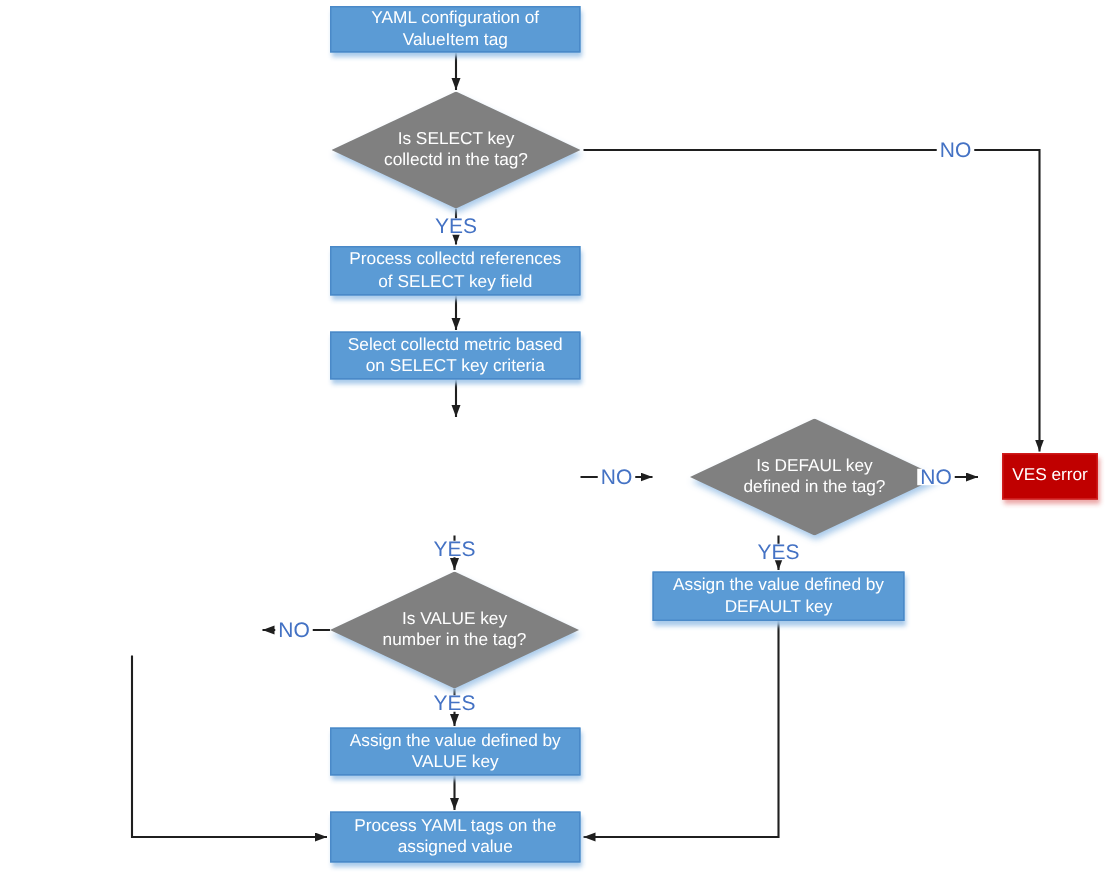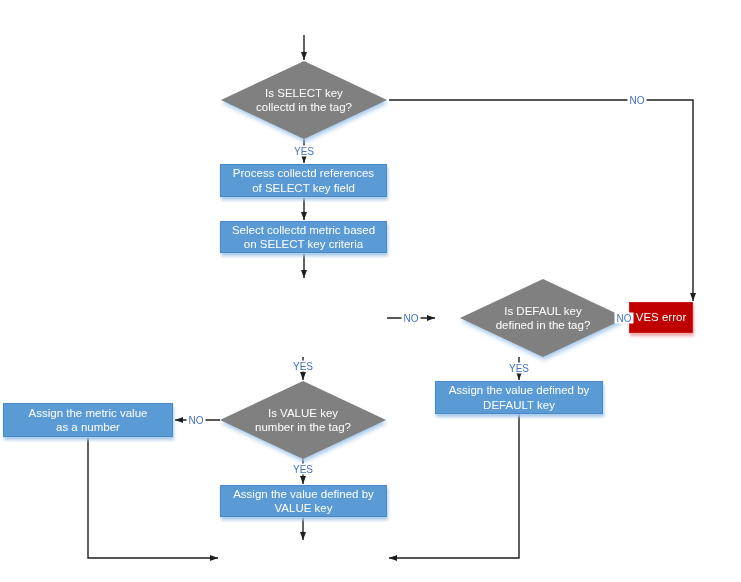--- a/index.html
+++ b/index.html
@@ -37,21 +37,21 @@
     position:absolute;left:0;top:0;width:100%;height:100%;
     background:var(--decision-fill);
     clip-path:polygon(50% 0%,100% 50%,50% 100%,0% 50%);
   }
   .diamond-text{
     position:absolute;left:0;top:0;width:100%;height:100%;
     display:flex;align-items:center;justify-content:center;text-align:center;
   }
   .edge-label{
     position:absolute;z-index:2;transform:translate(-50%,-50%);
-    font-size:10px;line-height:11px;color:var(--label-color);
+    font-size:14px;line-height:11px;color:var(--label-color);
     background:#ffffff;padding:0 2px;
   }
 </style>
 </head>
 <body>
 
 <div class="canvas">
 
   <svg class="connectors" width="741" height="582">
     <defs>
@@ -70,48 +70,52 @@
       <path d="M602,318 L652,318" marker-end="url(#arrow)"></path>
       <path d="M519,357 L519,380" marker-end="url(#arrow)"></path>
       <path d="M519,414 V558 H389" marker-end="url(#arrow)"></path>
       <path d="M220,420 L175,420" marker-end="url(#arrow)"></path>
       <path d="M303,459 L303,484" marker-end="url(#arrow)"></path>
       <path d="M303,517 L303,540" marker-end="url(#arrow)"></path>
       <path d="M88,437 V558 H218" marker-end="url(#arrow)"></path>
     </g>
   </svg>
 
+  <div class="node process" style="left:220px;top:4px;width:167px;height:31px">
+    <span class="node-text">YAML configuration of
+ValueItem tag</span>
+  </div>
 
   <div class="node process" style="left:220px;top:221px;width:167px;height:32px">
     <span class="node-text">Select collectd metric based
 on SELECT key criteria</span>
   </div>
 
   <div class="node process" style="left:220px;top:164px;width:167px;height:33px">
     <span class="node-text">Process collectd references
 of SELECT key field</span>
   </div>
 
   <div class="node process" style="left:435px;top:381px;width:168px;height:33px">
     <span class="node-text">Assign the value defined by
 DEFAULT key</span>
   </div>
 
-  <div class="node process" style="left:3px;top:403px;width:170px;height:34px">
-    <span class="node-text">Assign the metric value
-as a number</span>
-  </div>
 
   <div class="node process" style="left:220px;top:485px;width:167px;height:32px">
     <span class="node-text">Assign the value defined by
 VALUE key</span>
   </div>
 
+  <div class="node process" style="left:220px;top:541px;width:167px;height:34px">
+    <span class="node-text">Process YAML tags on the
+assigned value</span>
+  </div>
 
-  <div class="node error" style="left:629px;top:302px;width:64px;height:31px">
+  <div class="node error" style="left:668px;top:302px;width:64px;height:31px">
     <span class="node-text">VES error</span>
   </div>
 
   <div class="diamond-wrap" style="left:221px;top:61px;width:166px;height:78px">
     <div class="diamond"></div>
     <span class="node-text diamond-text">Is SELECT key
 collectd in the tag?</span>
   </div>
 
 

